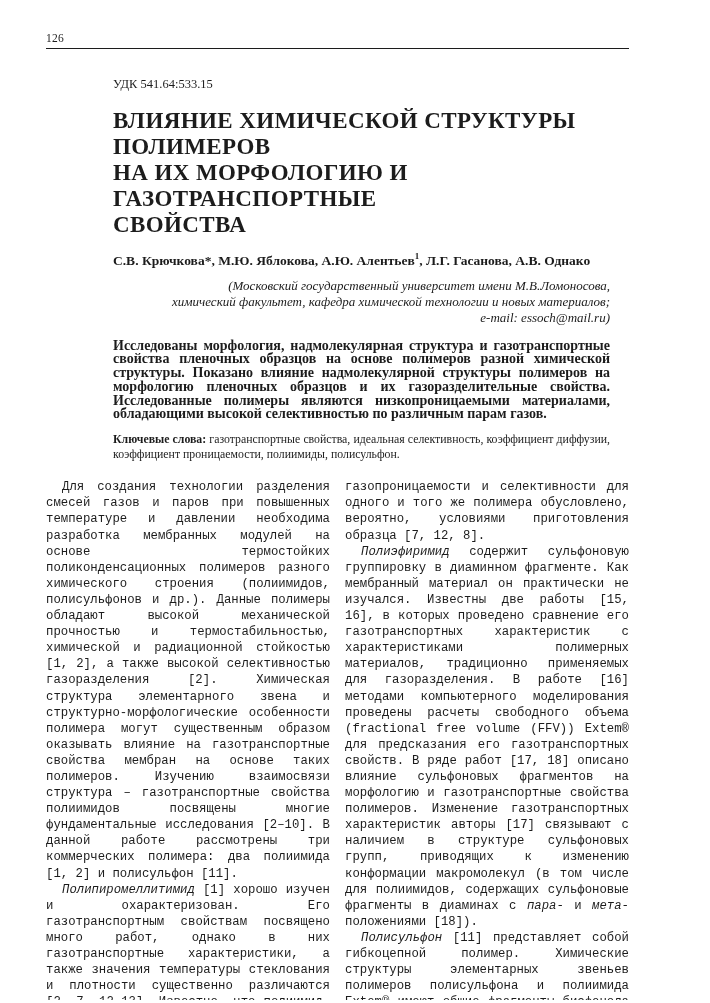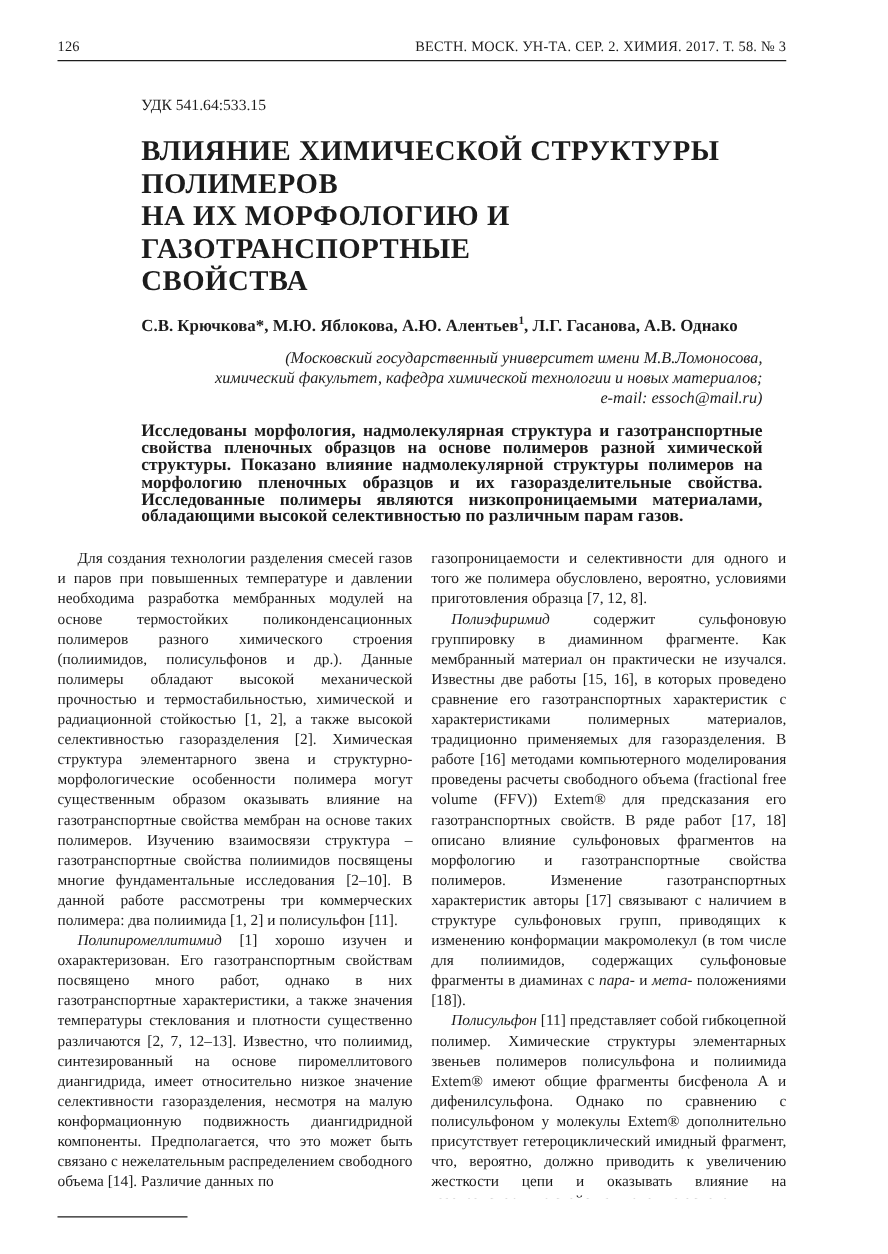--- a/index.html
+++ b/index.html
@@ -81,20 +81,21 @@
   .col {
     width: 302px;
     font-size: 12.3px;
     line-height: 16.1px;
   }
   .para {
     margin: 0;
     text-align: justify;
     text-indent: 16px;
     hyphens: auto;
+    font-family: Liberation Mono, monospace;
   }
   .para.noindent { text-indent: 0; }
   
   .footnote {
     margin: 14px 45px 0 46px;
   }
   .footnote-rule {
     width: 104px;
     border-top: 1.4px solid #1c1c1c;
     margin: 0 0 3px 0;
@@ -107,33 +108,33 @@
   }
   .footnote-text sup { font-size: 7.5px; }
 </style>
 </head>
 <body>
 
 <div class="page">
 
   <div class="running-head">
     <span>126</span>
-    <span>ВЕСТН. МОСК. УН-ТА. СЕР. 2. ХИМИЯ. 2017. Т. 58. № 3</span>
   </div>
 
   <div class="head-block">
     <p class="udc">УДК 541.64:533.15</p>
     <h1 class="title">ВЛИЯНИЕ ХИМИЧЕСКОЙ СТРУКТУРЫ ПОЛИМЕРОВ
 НА ИХ МОРФОЛОГИЮ И ГАЗОТРАНСПОРТНЫЕ
 СВОЙСТВА</h1>
     <p class="authors"><span>С.В. Крючкова*, М.Ю. Яблокова, А.Ю. Алентьев</span><sup>1</sup><span>, Л.Г. Гасанова, А.В. Однако</span></p>
     <p class="affiliation">(Московский государственный университет имени М.В.Ломоносова,
 химический факультет, кафедра химической технологии и новых материалов;
 e-mail: essoch@mail.ru)</p>
     <p class="abstract">Исследованы морфология, надмолекулярная структура и газотранспортные свойства пленочных образцов на основе полимеров разной химической структуры. Показано влияние надмолекулярной структуры полимеров на морфологию пленочных образцов и их газоразделительные свойства. Исследованные полимеры являются низкопроницаемыми материалами, обладающими высокой селективностью по различным парам газов.</p>
+    <p class="keywords"><span style="font-weight: bold;">Ключевые слова:</span><span> газотранспортные свойства, идеальная селективность, коэффициент диффузии, коэффициент проницаемости, полиимиды, полисульфон.</span></p>
   </div>
 
   <div class="columns">
     <div class="col">
       <p class="para"><span>Для создания технологии разделения смесей газов и паров при повышенных температуре и давлении необходима разработка мембранных модулей на основе термостойких поликонденсационных полимеров разного химического строения (полиимидов, полисульфонов и др.). Данные полимеры обладают высокой механической прочностью и термостабильностью, химической и радиационной стойкостью [1, 2], а также высокой селективностью газоразделения [2]. Химическая структура элементарного звена и структурно-морфологические особенности полимера могут существенным образом оказывать влияние на газотранспортные свойства мембран на основе таких полимеров. Изучению взаимосвязи структура – газотранспортные свойства полиимидов посвящены многие фундаментальные исследования [2–10]. В данной работе рассмотрены три коммерческих полимера: два полиимида [1, 2] и полисульфон [11].</span></p>
       <p class="para"><span style="font-style: italic;">Полипиромеллитимид</span><span> [1] хорошо изучен и охарактеризован. Его газотранспортным свойствам посвящено много работ, однако в них газотранспортные характеристики, а также значения температуры стеклования и плотности существенно различаются [2, 7, 12–13]. Известно, что полиимид, синтезированный на основе пиромеллитового диангидрида, имеет относительно низкое значение селективности газоразделения, несмотря на малую конформационную подвижность диангидридной компоненты. Предполагается, что это может быть связано с нежелательным распределением свободного объема [14]. Различие данных по</span></p>
     </div>
     <div class="col">
       <p class="para noindent"><span>газопроницаемости и селективности для одного и того же полимера обусловлено, вероятно, условиями приготовления образца [7, 12, 8].</span></p>
       <p class="para"><span style="font-style: italic;">Полиэфиримид</span><span> содержит сульфоновую группировку в диаминном фрагменте. Как мембранный материал он практически не изучался. Известны две работы [15, 16], в которых проведено сравнение его газотранспортных характеристик с характеристиками полимерных материалов, традиционно применяемых для газоразделения. В работе [16] методами компьютерного моделирования проведены расчеты свободного объема (fractional free volume (FFV)) Extem® для предсказания его газотранспортных свойств. В ряде работ [17, 18] описано влияние сульфоновых фрагментов на морфологию и газотранспортные свойства полимеров. Изменение газотранспортных характеристик авторы [17] связывают с наличием в структуре сульфоновых групп, приводящих к изменению конформации макромолекул (в том числе для полиимидов, содержащих сульфоновые фрагменты в диаминах с </span><span style="font-style: italic;">пара-</span><span> и </span><span style="font-style: italic;">мета-</span><span> положениями [18]).</span></p>

